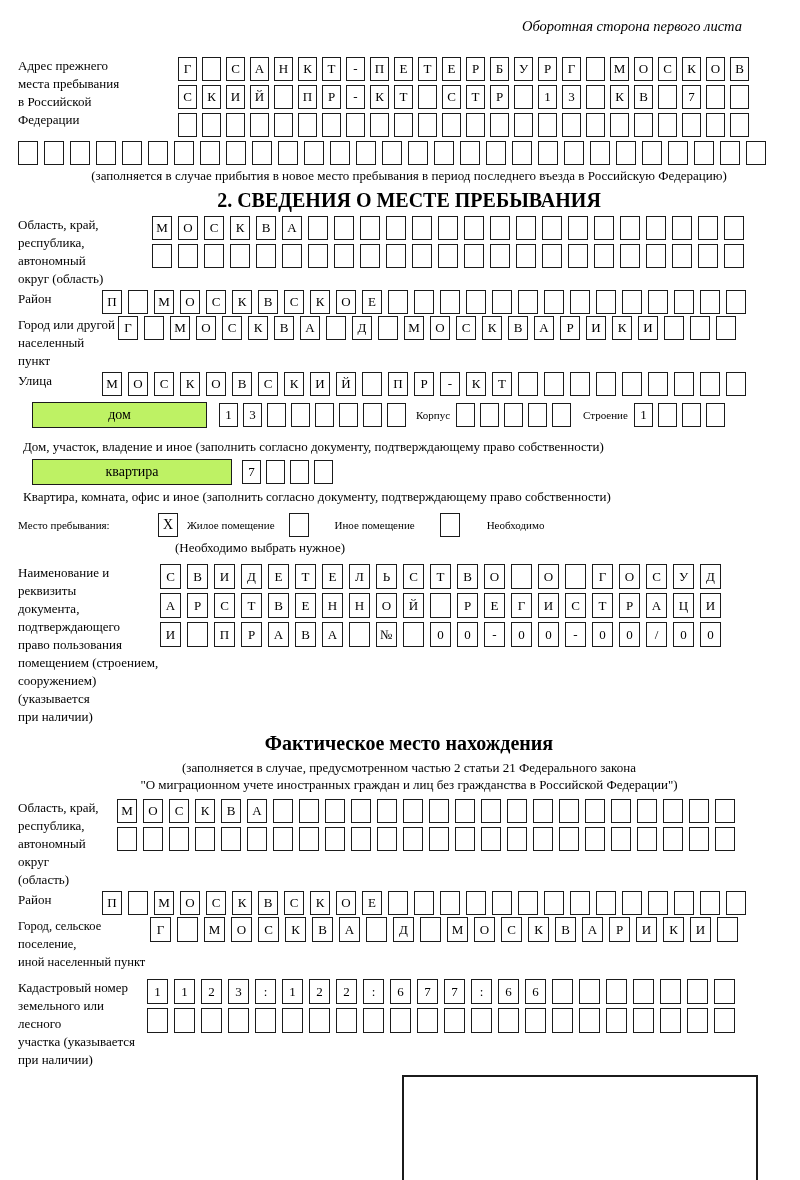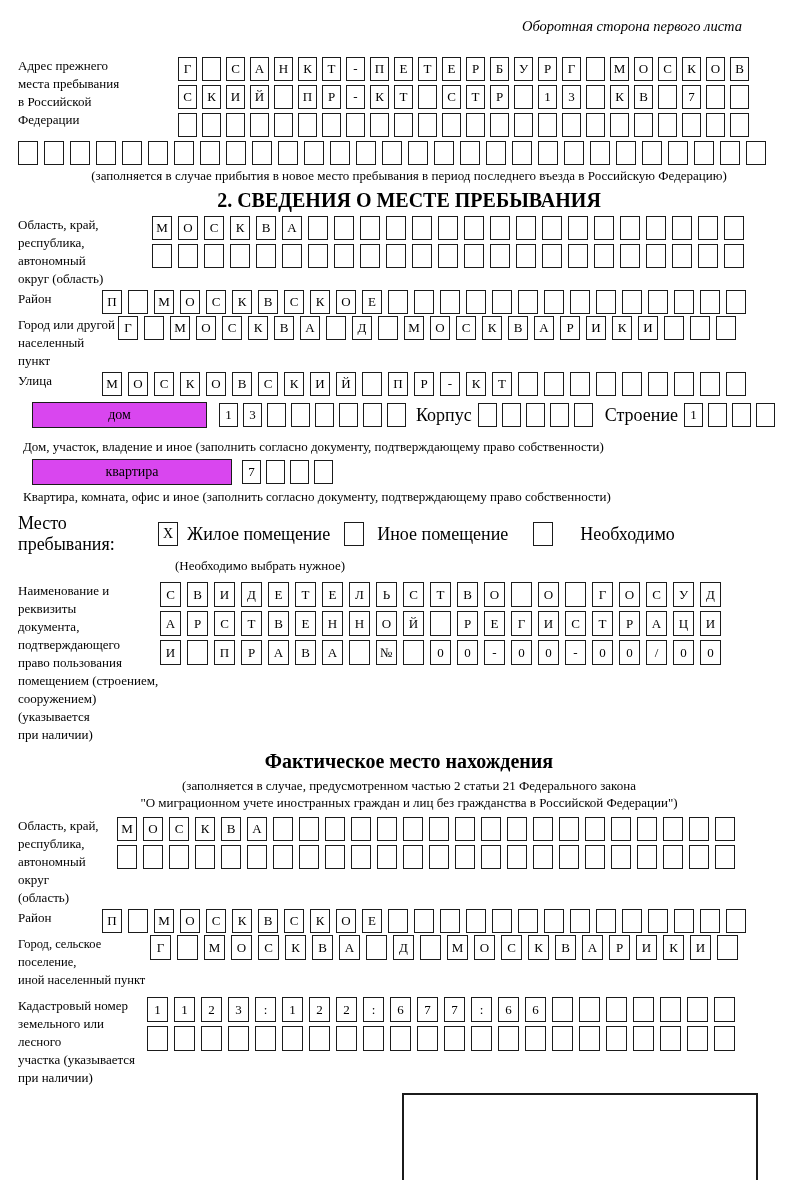--- a/index.html
+++ b/index.html
@@ -21,24 +21,24 @@
   }
   .cells.md{gap:6px}.cells.md .cell{width:20px}
   .cells.lg{gap:6px}.cells.lg .cell{width:21px;height:25px}
   .caption{font-size:13px;}
   .caption-center{text-align:center;font-size:13px;margin-top:3px;}
   .heading{text-align:center;font-weight:bold;font-size:20px;margin-top:5px;}
   .note-center{text-align:center;font-size:13px;line-height:17px;white-space:pre-line;}
   .mt2{margin-top:2px}.mt4{margin-top:4px}.mt6{margin-top:6px}.mt8{margin-top:8px}
   .field-box{
     height:26px;border:1.6px solid #1b1b1b;box-sizing:border-box;
-    display:flex;align-items:center;justify-content:center;font-size:14px;background:#d946ef;flex-shrink:0;
+    display:flex;align-items:center;justify-content:center;font-size:14px;background:#bef264;flex-shrink:0;
   }
   .inline-row{display:flex;align-items:center;}
-  .ilabel{font-size:18px;flex-shrink:0;}
+  .ilabel{font-size:11px;flex-shrink:0;}
   .checkbox{
     width:20px;height:24px;border:1.6px solid #1b1b1b;box-sizing:border-box;
     display:flex;align-items:center;justify-content:center;font-size:14px;background:#fff;flex-shrink:0;
   }
   .stamp-wrap{margin-left:337px;width:450px;margin-top:6px;}
   .stamp-box{width:356px;height:175px;border:2px solid #1b1b1b;box-sizing:border-box;margin:0 auto;background:#fff;}
 </style>
 </head>
 <body>
 
@@ -356,21 +356,21 @@
       <div class="cell"></div>
     </div>
 </div>
 <div class="caption" style="padding-left:5px;margin-top:4px">Квартира, комната, офис и иное (заполнить согласно документу, подтверждающему право собственности)</div>
 
 <div class="inline-row mt8">
   <div class="ilabel" style="width:140px">Место пребывания:</div>
   <div class="checkbox">X</div>
   <div class="ilabel" style="margin-left:9px">Жилое помещение</div>
   <div class="checkbox" style="margin-left:14px"></div>
-  <div class="ilabel" style="margin-left:13px">Иное помещение</div>
+  <div class="ilabel" style="margin-left:26px">Иное помещение</div>
   <div class="checkbox" style="margin-left:25px"></div>
   <div class="ilabel" style="margin-left:27px">Необходимо</div>
 </div>
 <div class="caption" style="margin-left:157px;margin-top:3px">(Необходимо выбрать нужное)</div>
 
 <div class="block mt8">
   <div class="blabel" style="width:142px">Наименование и реквизиты
 документа, подтверждающего
 право пользования
 помещением (строением,

